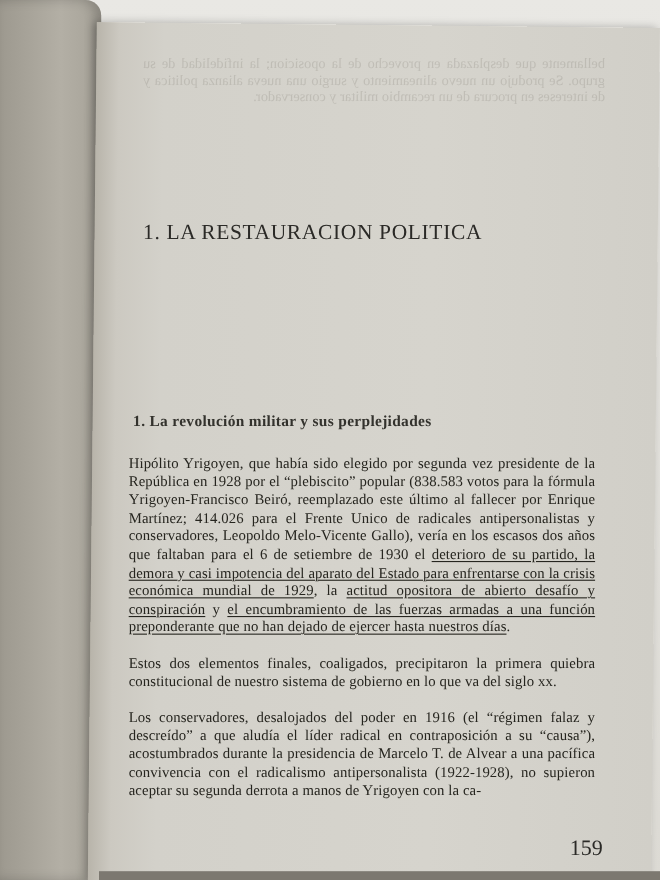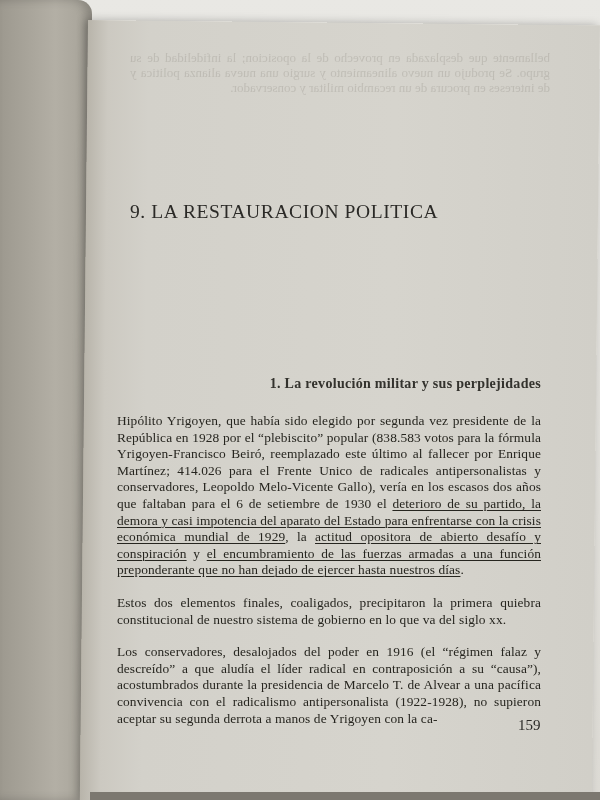--- a/index.html
+++ b/index.html
@@ -35,47 +35,47 @@
     position: absolute; left: 130px; top: 201px;
     font-size: 19.5px; letter-spacing: 0.6px;
     color: #2b2a27; font-weight: normal;
   }
   .content {
     position: absolute; left: 117px; top: 376px; width: 424px;
     color: #26251f;
   }
   .section-heading {
     font-size: 14px; letter-spacing: 0.3px; margin: 0 0 21px 4px;
-    font-weight: bold; color: #33322d; text-align: right;
+    font-weight: bold; color: #33322d;
   }
   p.body {
     margin: 16px 0 12px 0; font-size: 13.4px; line-height: 16.6px;
     text-align: justify; letter-spacing: 0.1px;
   }
   .ul { text-decoration: underline; text-decoration-thickness: 1px; text-underline-offset: 2px; }
   .page-number {
-    position: absolute; left: 518px; top: 717px;
-    font-size: 15px; color: #2b2a27;
+    position: absolute; left: 518px; top: 760px;
+    font-size: 20px; color: #2b2a27;
   }
   .bottom-edge {
     position: absolute; left: 90px; top: 792px; width: 510px; height: 8px;
     background: #7c7870;
   }
 </style>
 </head>
 <body>
 
 <div class="backdrop"></div>
 <div class="left-page"></div>
 
 <div class="page"></div>
 
 <div class="ghost">bellamente que desplazada en provecho de la oposicion; la infidelidad de su grupo. Se produjo un nuevo alineamiento y surgio una nueva alianza politica y de intereses en procura de un recambio militar y conservador.</div>
 
-<h1 class="chapter-title" style="margin:0;">9. LA RESTAURACION POLITICA</h1>
+<h1 class="chapter-title" style="margin:0;">1. LA RESTAURACION POLITICA</h1>
 
 <div class="content">
   <div class="section-heading">1. La revolución militar y sus perplejidades</div>
 
   <p class="body"><span>Hipólito Yrigoyen, que había sido elegido por segunda vez presidente de la República en 1928 por el “plebiscito” popular (838.583 votos para la fórmula Yrigoyen-Francisco Beiró, reemplazado este último al fallecer por Enrique Martínez; 414.026 para el Frente Unico de radicales antipersonalistas y conservadores, Leopoldo Melo-Vicente Gallo), vería en los escasos dos años que faltaban para el 6 de setiembre de 1930 el </span><span class="ul">deterioro de su partido, la demora y casi impotencia del aparato del Estado para enfrentarse con la crisis económica mundial de 1929</span><span>, la </span><span class="ul">actitud opositora de abierto desafío y conspiración</span><span> y </span><span class="ul">el encumbramiento de las fuerzas armadas a una función preponderante que no han dejado de ejercer hasta nuestros días</span><span>.</span></p>
 
   <p class="body">Estos dos elementos finales, coaligados, precipitaron la primera quiebra constitucional de nuestro sistema de gobierno en lo que va del siglo xx.</p>
 
   <p class="body">Los conservadores, desalojados del poder en 1916 (el “régimen falaz y descreído” a que aludía el líder radical en contraposición a su “causa”), acostumbrados durante la presidencia de Marcelo T. de Alvear a una pacífica convivencia con el radicalismo antipersonalista (1922-1928), no supieron aceptar su segunda derrota a manos de Yrigoyen con la ca-</p>
 </div>

